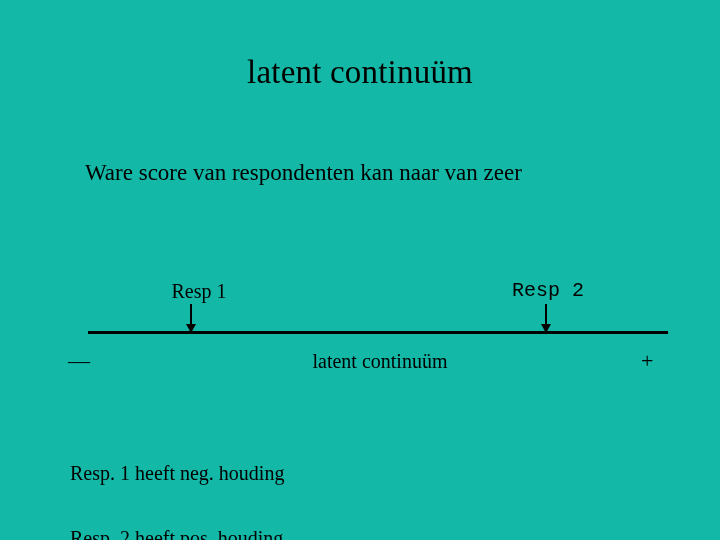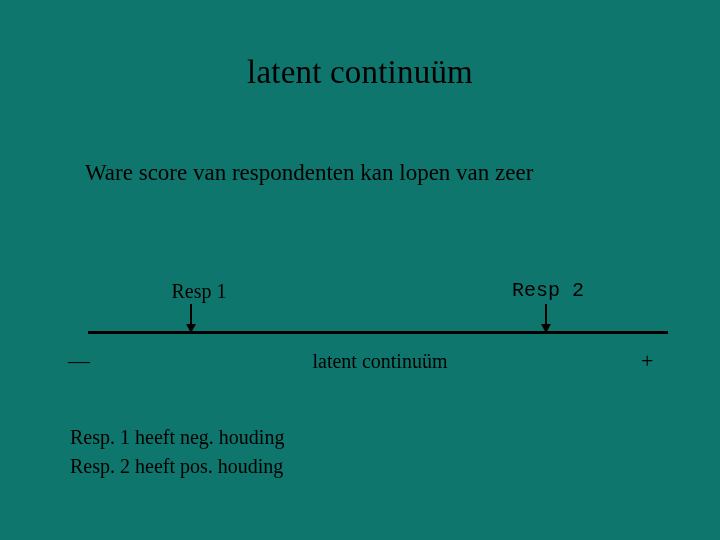--- a/index.html
+++ b/index.html
@@ -11,21 +11,21 @@
     height: 540px;
     background: #ffffff;
     font-family: "Liberation Serif", "DejaVu Serif", serif;
     color: #000000;
     overflow: hidden;
   }
   .slide {
     position: relative;
     width: 720px;
     height: 540px;
-    background: #0f766e;
+    background: #14b8a6;
   }
 
   
   .title {
     position: absolute;
     left: 0;
     top: 52px;
     width: 720px;
     text-align: center;
     font-size: 33px;
@@ -125,31 +125,32 @@
   .footnote {
     position: absolute;
     left: 70px;
     top: 423px;
     font-size: 20px;
     line-height: 29px;
   }
   .footnote-line {
     display: block;
     white-space: nowrap;
+    margin-top: 36px;
   }
 </style>
 </head>
 <body>
 
 <div class="slide">
 
   <div class="title">latent continuüm</div>
 
   <div class="body-text">
-    <span class="body-line">Ware score van respondenten kan lopen van zeer</span>
+    <span class="body-line">Ware score van respondenten kan naar van zeer</span>
   </div>
 
   <div class="diagram">
 
     <div class="axis-line"></div>
 
     <div class="resp-label r1">Resp 1</div>
 
     <div class="arrow a1">
       <div class="shaft"></div>

